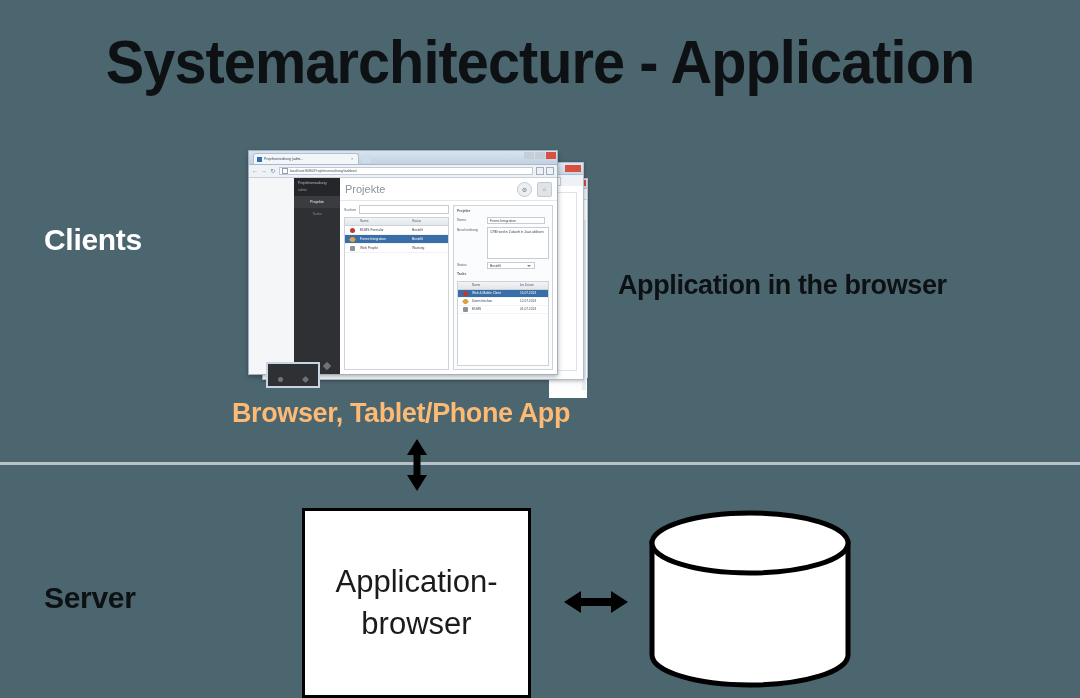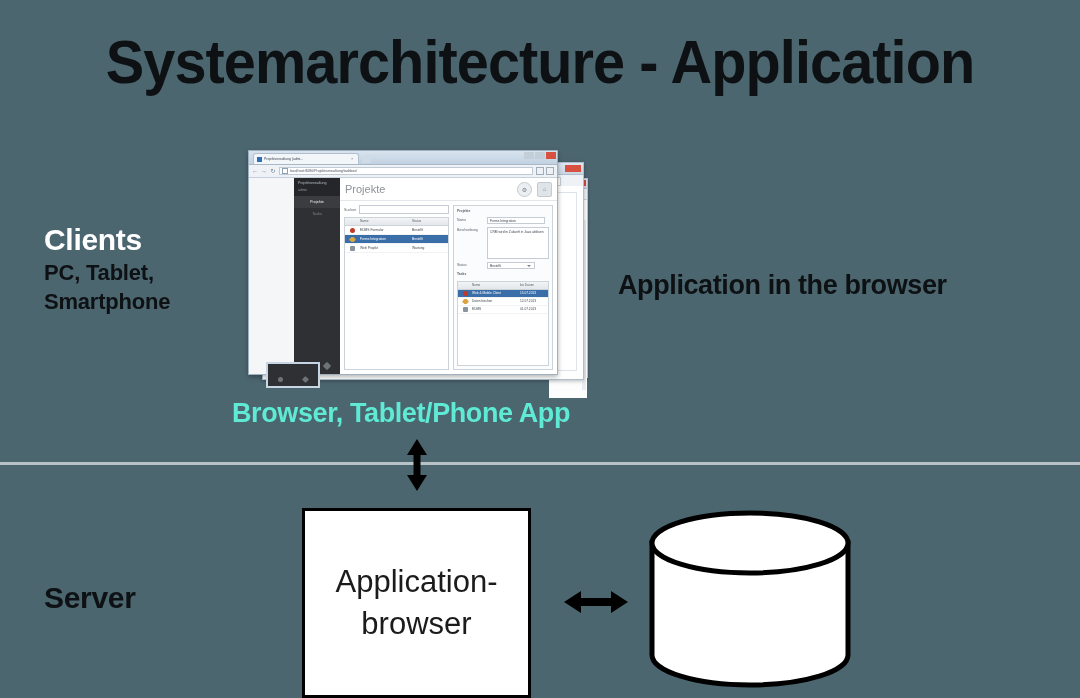--- a/index.html
+++ b/index.html
@@ -71,21 +71,21 @@
     color: #0d1113;
     letter-spacing: -0.3px;
   }
   .label-browser-app {
     position: absolute;
     left: 232px;
     top: 396px;
     font-weight: bold;
     font-size: 27px;
     line-height: 34px;
-    color: #5eead4;
+    color: #fdba74;
     letter-spacing: -0.4px;
     white-space: nowrap;
   }
   .label-app-browser {
     position: absolute;
     left: 618px;
     top: 268px;
     font-weight: bold;
     font-size: 27px;
     line-height: 34px;
@@ -629,22 +629,20 @@
   .phone .pico.wrench { border-radius: 1px; transform: rotate(45deg); }
 </style>
 </head>
 <body>
 
 <div id="stage">
 
   <div class="page-title">Systemarchitecture - Application</div>
 
   <div class="label-clients">Clients</div>
-  <div class="label-clients-sub">PC, Tablet,
-Smartphone</div>
   <div class="label-server">Server</div>
   <div class="label-browser-app">Browser, Tablet/Phone App</div>
   <div class="label-app-browser">Application in the browser</div>
 
   <div class="divider"></div>
 
   <div class="v-arrow">
     <svg width="30" height="56" viewBox="0 0 30 56">
       <path d="M15 2 L25 18 L18.5 18 L18.5 38 L25 38 L15 54 L5 38 L11.5 38 L11.5 18 L5 18 Z" fill="#000"></path>
     </svg>

